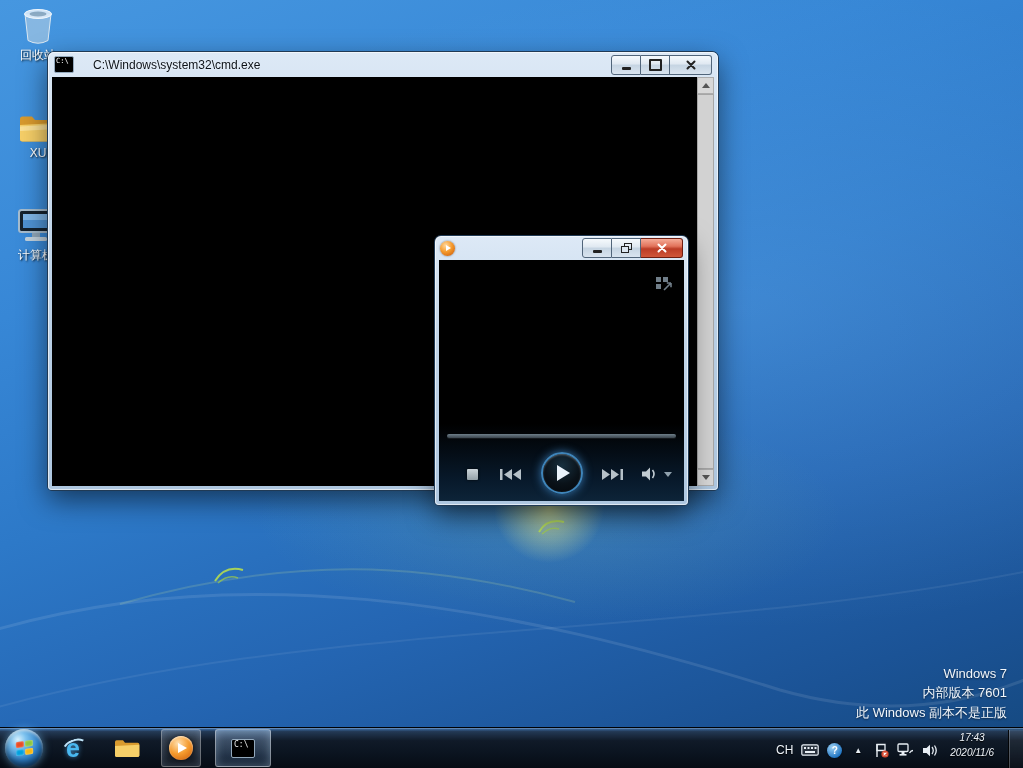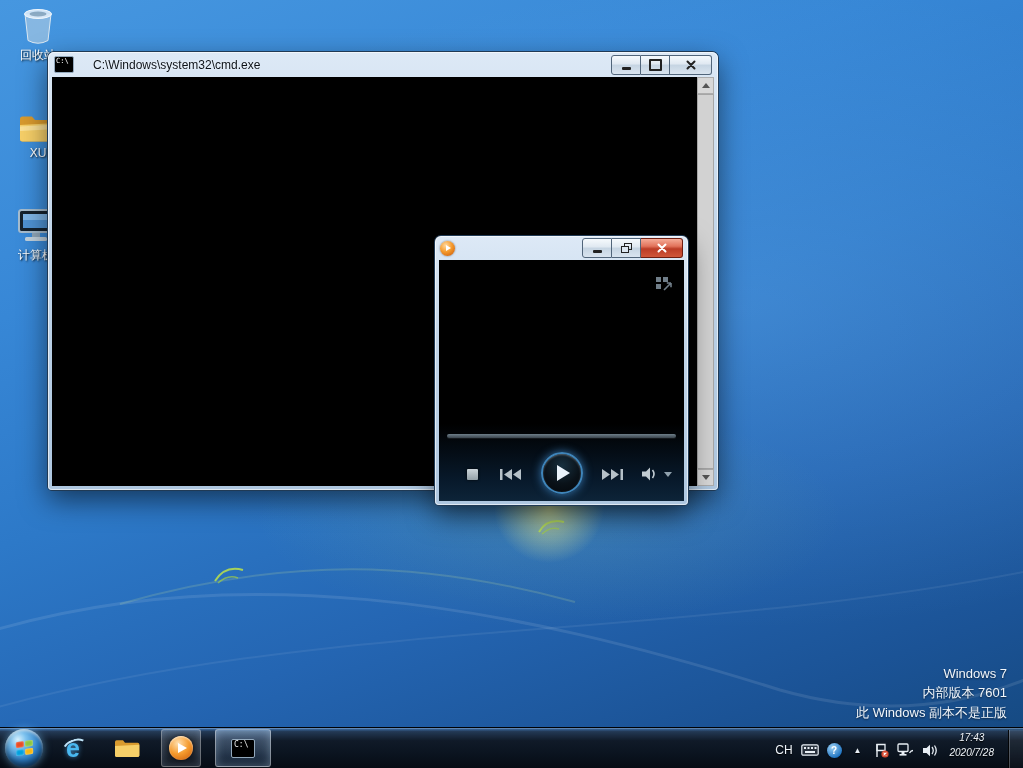--- a/index.html
+++ b/index.html
@@ -332,19 +332,19 @@
       </div>
       <div class="tray-item">
         <svg width="16" height="13" viewBox="0 0 16 13">
           <path d="M1,4 L4.5,4 L8,0.8 L8,12.2 L4.5,9 L1,9 Z" fill="#e8eef4"></path>
           <path d="M10,3 Q12.5,6.5 10,10" stroke="#e8eef4" stroke-width="1.3" fill="none"></path>
           <path d="M12.5,1.5 Q16,6.5 12.5,11.5" stroke="#e8eef4" stroke-width="1.3" fill="none"></path>
         </svg>
       </div>
       <div class="clock">
         <div>17:43</div>
-        <div>2020/7/28</div>
+        <div>2020/11/6</div>
       </div>
       <div class="show-desktop"></div>
     </div>
   </div>
 
 </div>
 
 </body></html>

